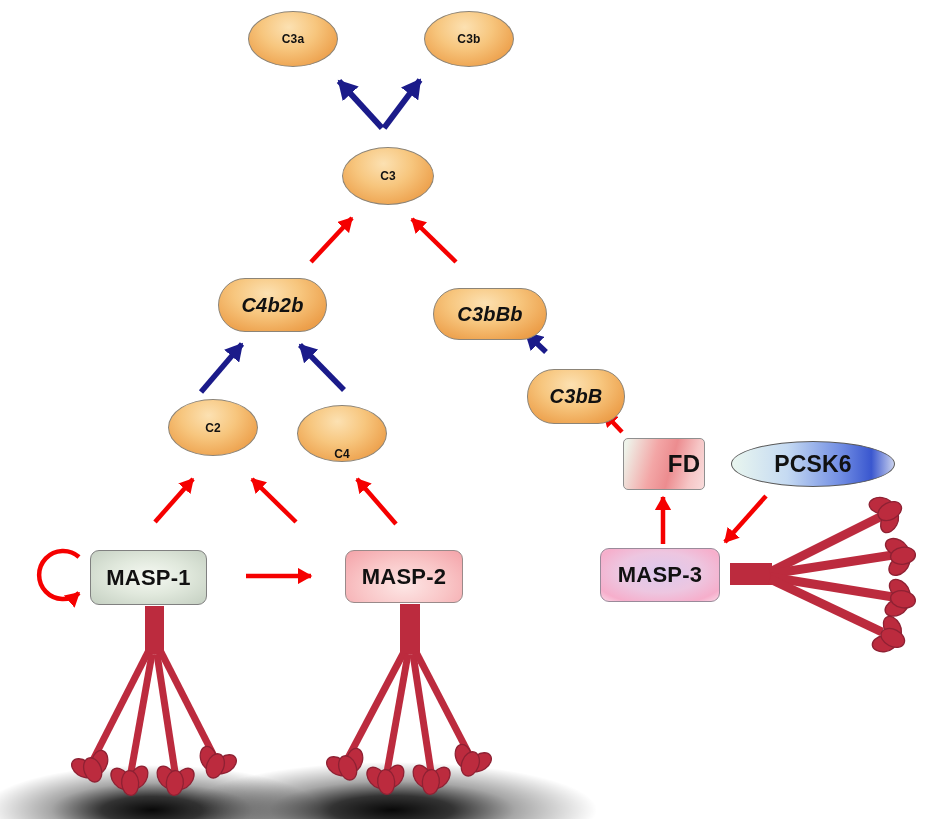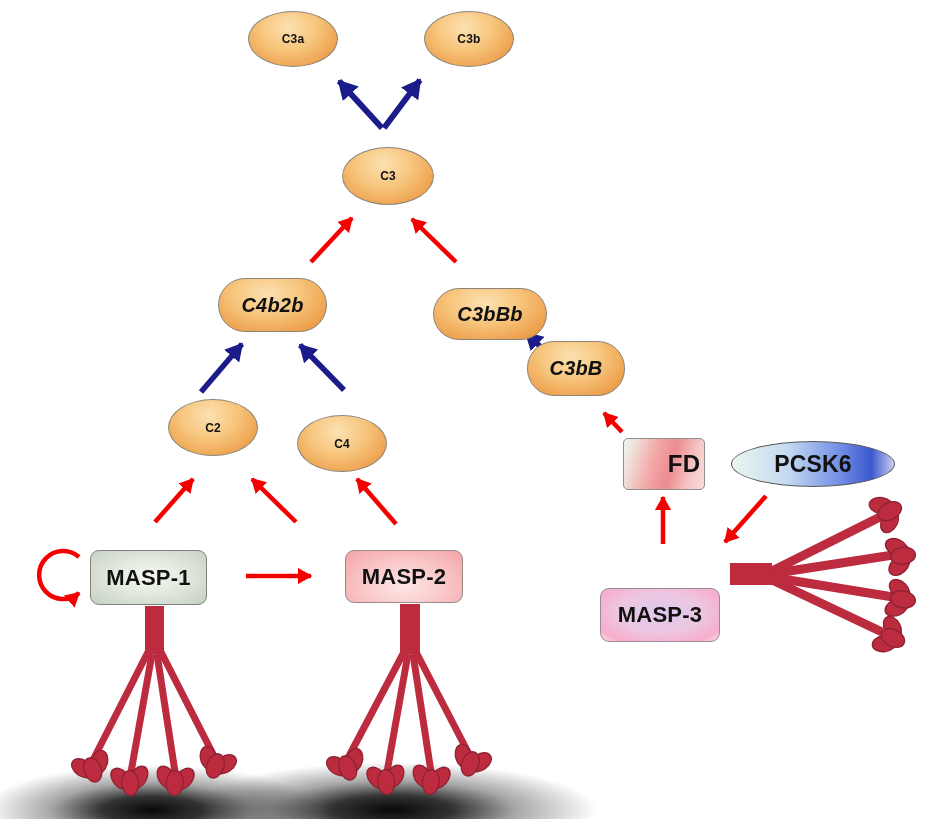--- a/index.html
+++ b/index.html
@@ -22,24 +22,24 @@
   .pill{
     border:1.5px solid #8c8477;
     background:radial-gradient(ellipse at 45% 28%, #fce1b2 0%, #f7c67e 40%, #eda14d 78%, #e3913a 100%);
     font-size:20px;
     font-style:italic;
   }
   .n-c3a  {left:248px;top:11px;width:90px;height:56px;}
   .n-c3b  {left:424px;top:11px;width:90px;height:56px;}
   .n-c3   {left:342px;top:147px;width:92px;height:58px;}
   .n-c2   {left:168px;top:399px;width:90px;height:57px;align-items:center;}
-  .n-c4   {left:297px;top:415px;width:90px;height:57px;}
+  .n-c4   {left:297px;top:405px;width:90px;height:57px;align-items:flex-end;}
   .n-c4b2b{left:218px;top:278px;width:109px;height:54px;border-radius:27px;}
   .n-c3bBb{left:433px;top:280px;width:114px;height:52px;border-radius:26px;margin-top:8px;}
-  .n-c3bB {left:527px;top:341px;width:98px;height:55px;border-radius:27px;}
+  .n-c3bB {left:527px;top:369px;width:98px;height:55px;border-radius:27px;}
   .n-fd{
     left:623px;top:438px;width:82px;height:52px;border-radius:5px;
     border:1.5px solid #8f8f8f;font-size:24px;
     background:linear-gradient(105deg,#eef3ea 4%,#f3a6a6 38%,#ec8c8f 58%,#f6c6c6 82%,#f9dcdc 100%);
     padding-left:40px;
   }
   .n-pcsk6{
     left:731px;top:441px;width:164px;height:46px;border-radius:50%;
     border:1.5px solid #5a5a5a;font-size:23px;
     background:linear-gradient(90deg,#e9f6ef 0%,#c5daf2 34%,#7490e4 66%,#3a57cf 86%,#c9d1ee 100%);
@@ -52,21 +52,20 @@
   .n-masp2{
     left:345px;top:550px;width:118px;height:53px;border-radius:9px;
     border:1.5px solid #9a8a8a;font-size:22px;
     background:radial-gradient(ellipse at 50% 68%,#fde6e5 0%,#f9c6c7 52%,#f4a2a8 100%);
     align-items:center;
   }
   .n-masp3{
     left:600px;top:548px;width:120px;height:54px;border-radius:9px;
     border:1.5px solid #9a8a9a;font-size:22px;
     background:radial-gradient(ellipse at 50% 45%,#dcc9ee 0%,#edc6e0 50%,#f6aecb 82%,#fbd6e6 100%);
-    margin-top:40px;
   }
 </style>
 </head>
 <body>
 
 <div class="stage">
 
   <svg class="layer" width="937" height="819" viewBox="0 0 937 819">
     <defs>
       <radialGradient id="shadow-grad" cx="50%" cy="50%" r="50%">

